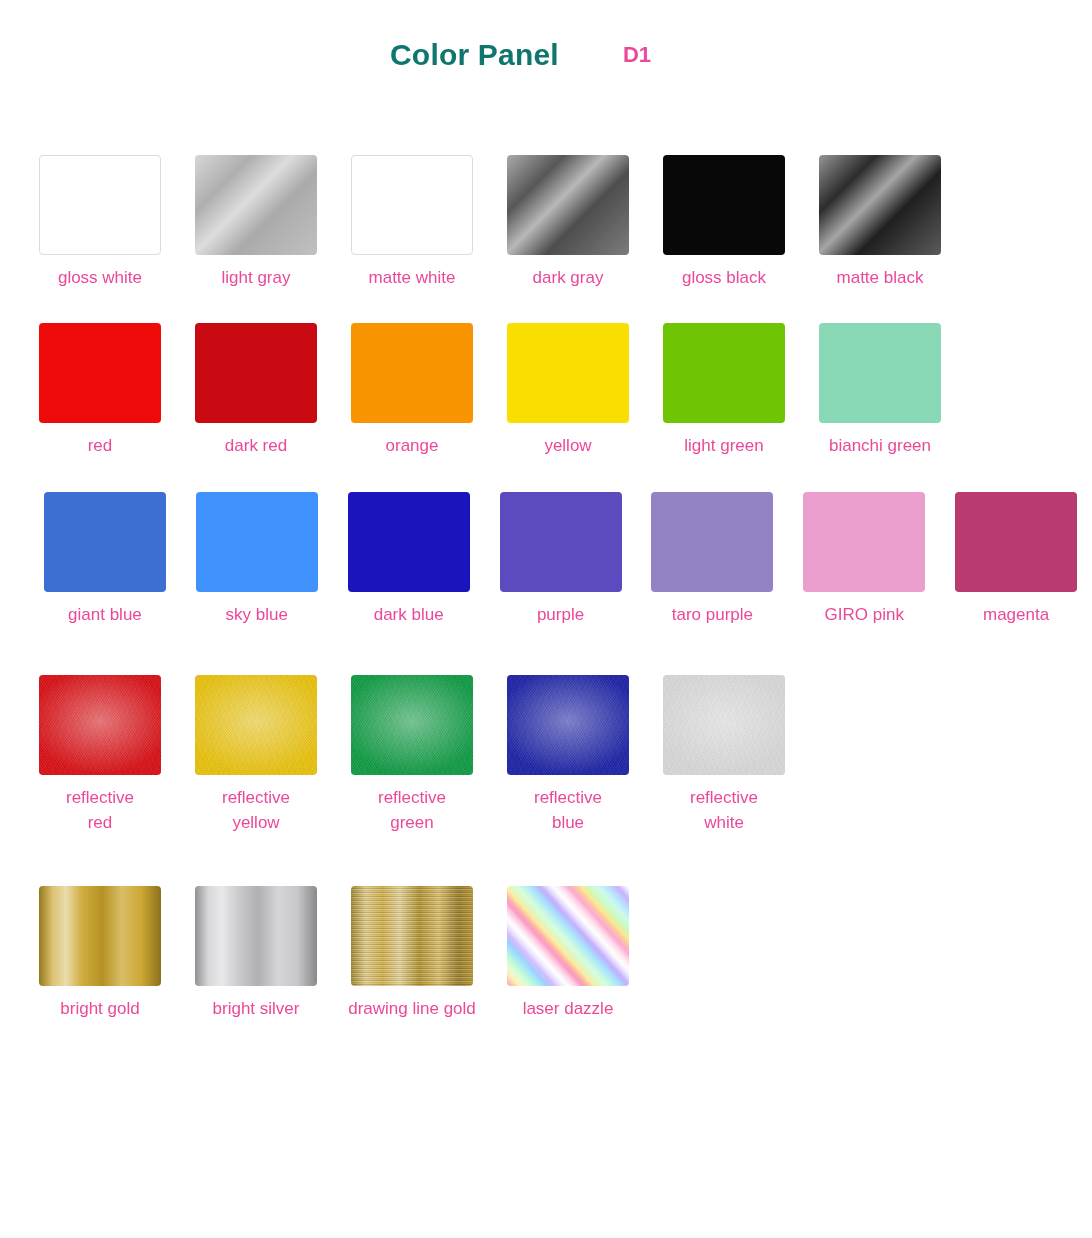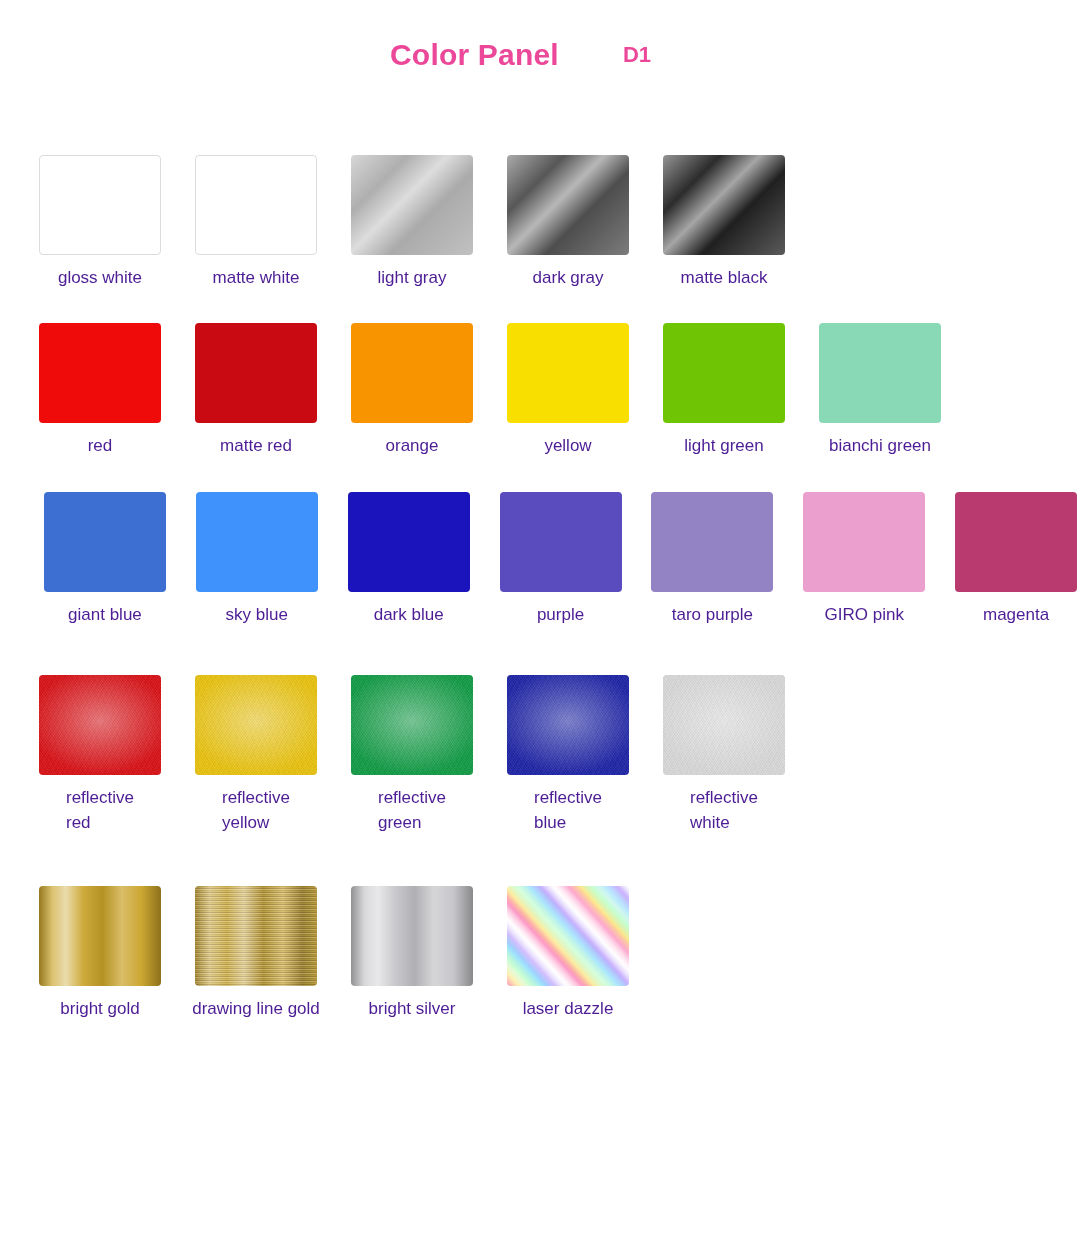--- a/index.html
+++ b/index.html
@@ -22,21 +22,21 @@
     display: flex;
     align-items: center;
     justify-content: flex-start;
     padding-left: 390px;
     box-sizing: border-box;
   }
   .panel-title {
     font-size: 30px;
     font-weight: bold;
     letter-spacing: 0.2px;
-    color: #ec4899;
+    color: #0f766e;
     line-height: 1;
   }
   .panel-code {
     font-size: 22px;
     font-weight: bold;
     color: #ec4899;
     margin-left: 64px;
     line-height: 1;
   }
 
@@ -78,21 +78,22 @@
     content: "";
     position: absolute;
     left: 0; right: 0; bottom: -6px;
     height: 6px;
     background: #fbfbfb;
   }
   .swatch-label {
     margin-top: 11px;
     font-size: 17px;
     line-height: 1.42;
-    color: #4c1d95;
+    text-align: center;
+    color: #ec4899;
     white-space: pre-line;
   }
 
   
   .fin-plain { }
   .fin-outline { border: 1px solid #dcdcdc; }
 
   .fin-diag-gloss {
     background-image:
       linear-gradient(135deg,
@@ -187,44 +188,48 @@
   <div class="panel-code">D1</div>
 </div>
 
 <div class="panel-body">
   <div class="swatch-row row-1">
       <div class="swatch-cell">
         <div class="swatch-chip fin-outline" style="background-color: rgb(255, 255, 255);"></div>
         <div class="swatch-label">gloss white</div>
       </div>
       <div class="swatch-cell">
+        <div class="swatch-chip fin-diag-gloss" style="background-color: rgb(166, 166, 166);"></div>
+        <div class="swatch-label">light gray</div>
+      </div>
+      <div class="swatch-cell">
         <div class="swatch-chip fin-outline" style="background-color: rgb(255, 255, 255);"></div>
         <div class="swatch-label">matte white</div>
       </div>
       <div class="swatch-cell">
-        <div class="swatch-chip fin-diag-gloss" style="background-color: rgb(166, 166, 166);"></div>
-        <div class="swatch-label">light gray</div>
-      </div>
-      <div class="swatch-cell">
         <div class="swatch-chip fin-diag-gloss" style="background-color: rgb(68, 68, 68);"></div>
         <div class="swatch-label">dark gray</div>
       </div>
       <div class="swatch-cell">
+        <div class="swatch-chip fin-plain" style="background-color: rgb(8, 8, 8);"></div>
+        <div class="swatch-label">gloss black</div>
+      </div>
+      <div class="swatch-cell">
         <div class="swatch-chip fin-diag-gloss" style="background-color: rgb(20, 20, 20);"></div>
         <div class="swatch-label">matte black</div>
       </div>
     </div>
   <div class="swatch-row row-2">
       <div class="swatch-cell">
         <div class="swatch-chip fin-plain" style="background-color: rgb(240, 11, 11);"></div>
         <div class="swatch-label">red</div>
       </div>
       <div class="swatch-cell">
         <div class="swatch-chip fin-plain" style="background-color: rgb(201, 10, 18);"></div>
-        <div class="swatch-label">matte  red</div>
+        <div class="swatch-label">dark  red</div>
       </div>
       <div class="swatch-cell">
         <div class="swatch-chip fin-plain" style="background-color: rgb(247, 148, 0);"></div>
         <div class="swatch-label">orange</div>
       </div>
       <div class="swatch-cell">
         <div class="swatch-chip fin-plain" style="background-color: rgb(249, 223, 0);"></div>
         <div class="swatch-label">yellow</div>
       </div>
       <div class="swatch-cell">
@@ -292,25 +297,25 @@
         <div class="swatch-label">reflective
 white</div>
       </div>
     </div>
   <div class="swatch-row row-5">
       <div class="swatch-cell">
         <div class="swatch-chip fin-brushed-v" style="background-color: rgb(201, 162, 39);"></div>
         <div class="swatch-label">bright gold</div>
       </div>
       <div class="swatch-cell">
+        <div class="swatch-chip fin-brushed-v" style="background-color: rgb(196, 196, 200);"></div>
+        <div class="swatch-label">bright silver</div>
+      </div>
+      <div class="swatch-cell">
         <div class="swatch-chip fin-brushed-line" style="background-color: rgb(201, 166, 58);"></div>
         <div class="swatch-label">drawing line gold</div>
       </div>
       <div class="swatch-cell">
-        <div class="swatch-chip fin-brushed-v" style="background-color: rgb(196, 196, 200);"></div>
-        <div class="swatch-label">bright silver</div>
-      </div>
-      <div class="swatch-cell">
         <div class="swatch-chip fin-holo" style="background-color: rgb(228, 228, 236);"></div>
         <div class="swatch-label">laser dazzle</div>
       </div>
     </div>
 </div>
 
 </body></html>

